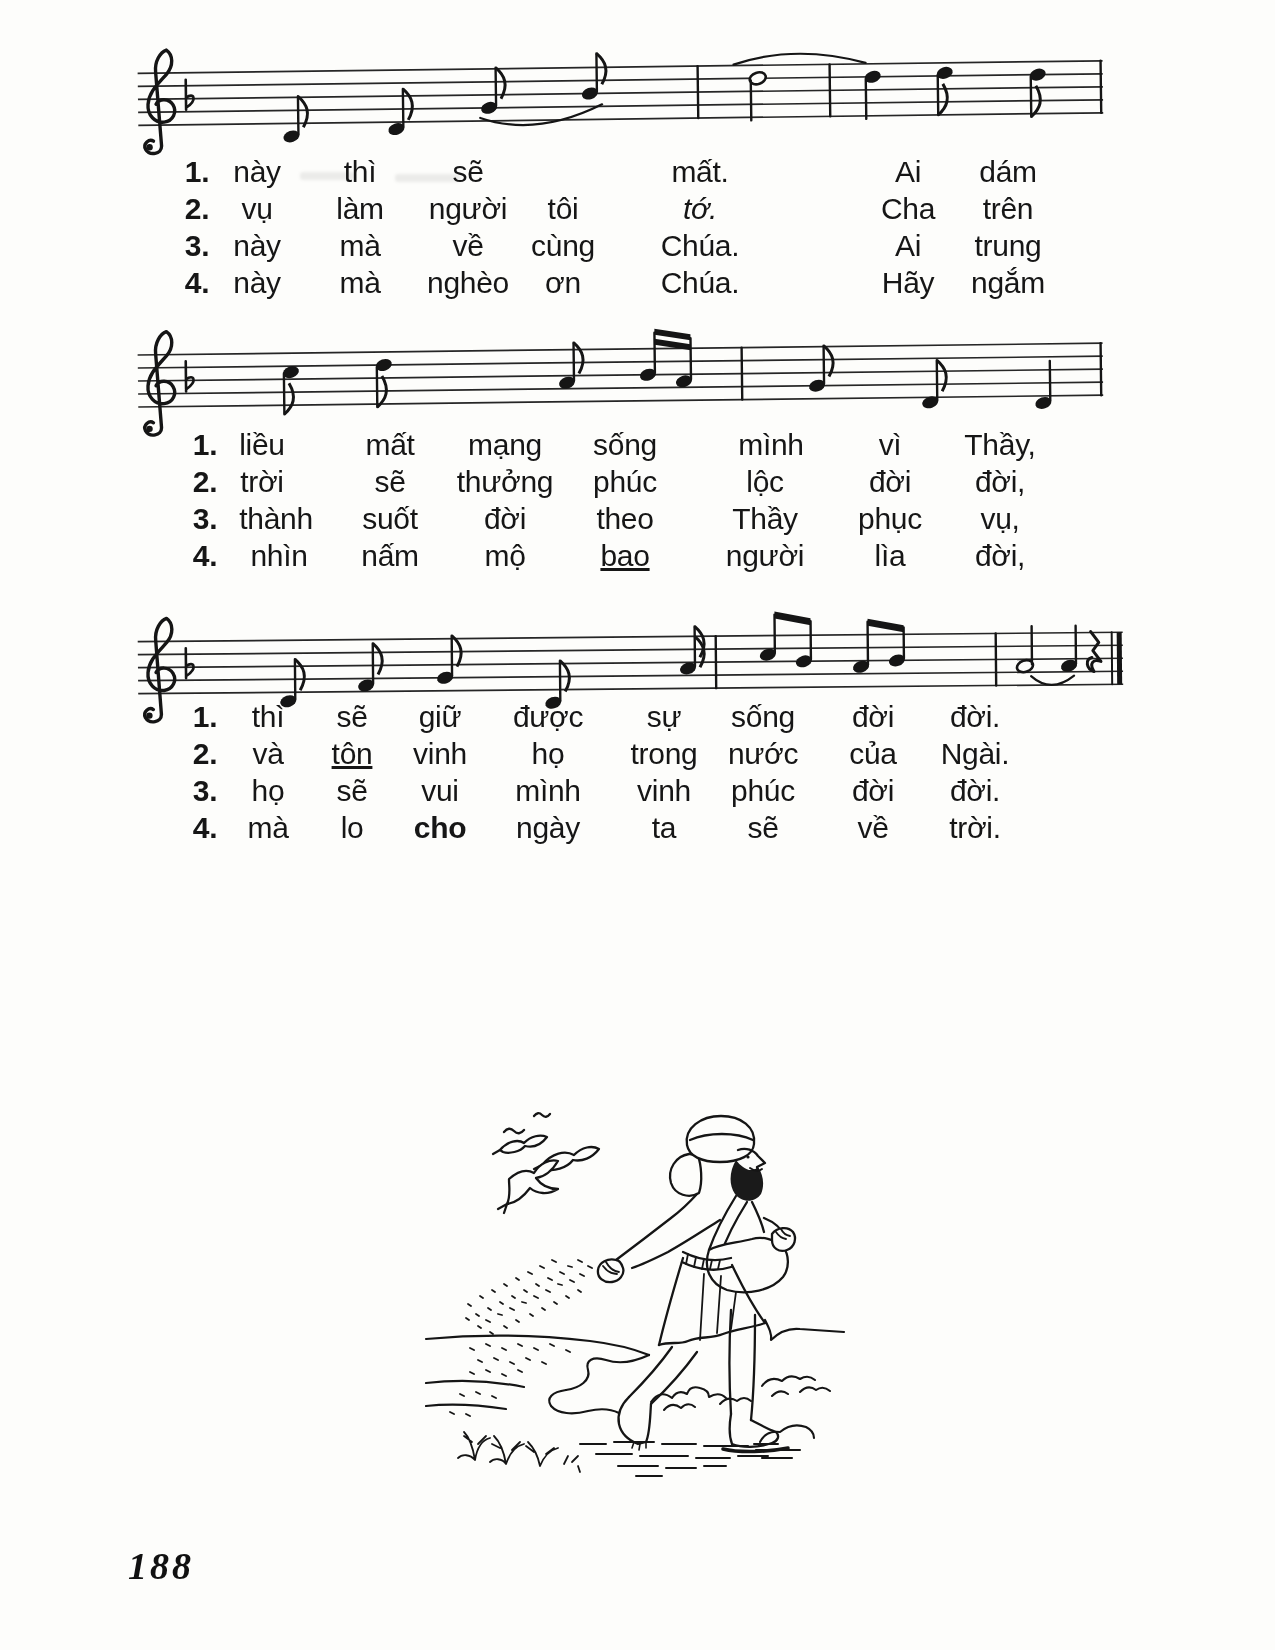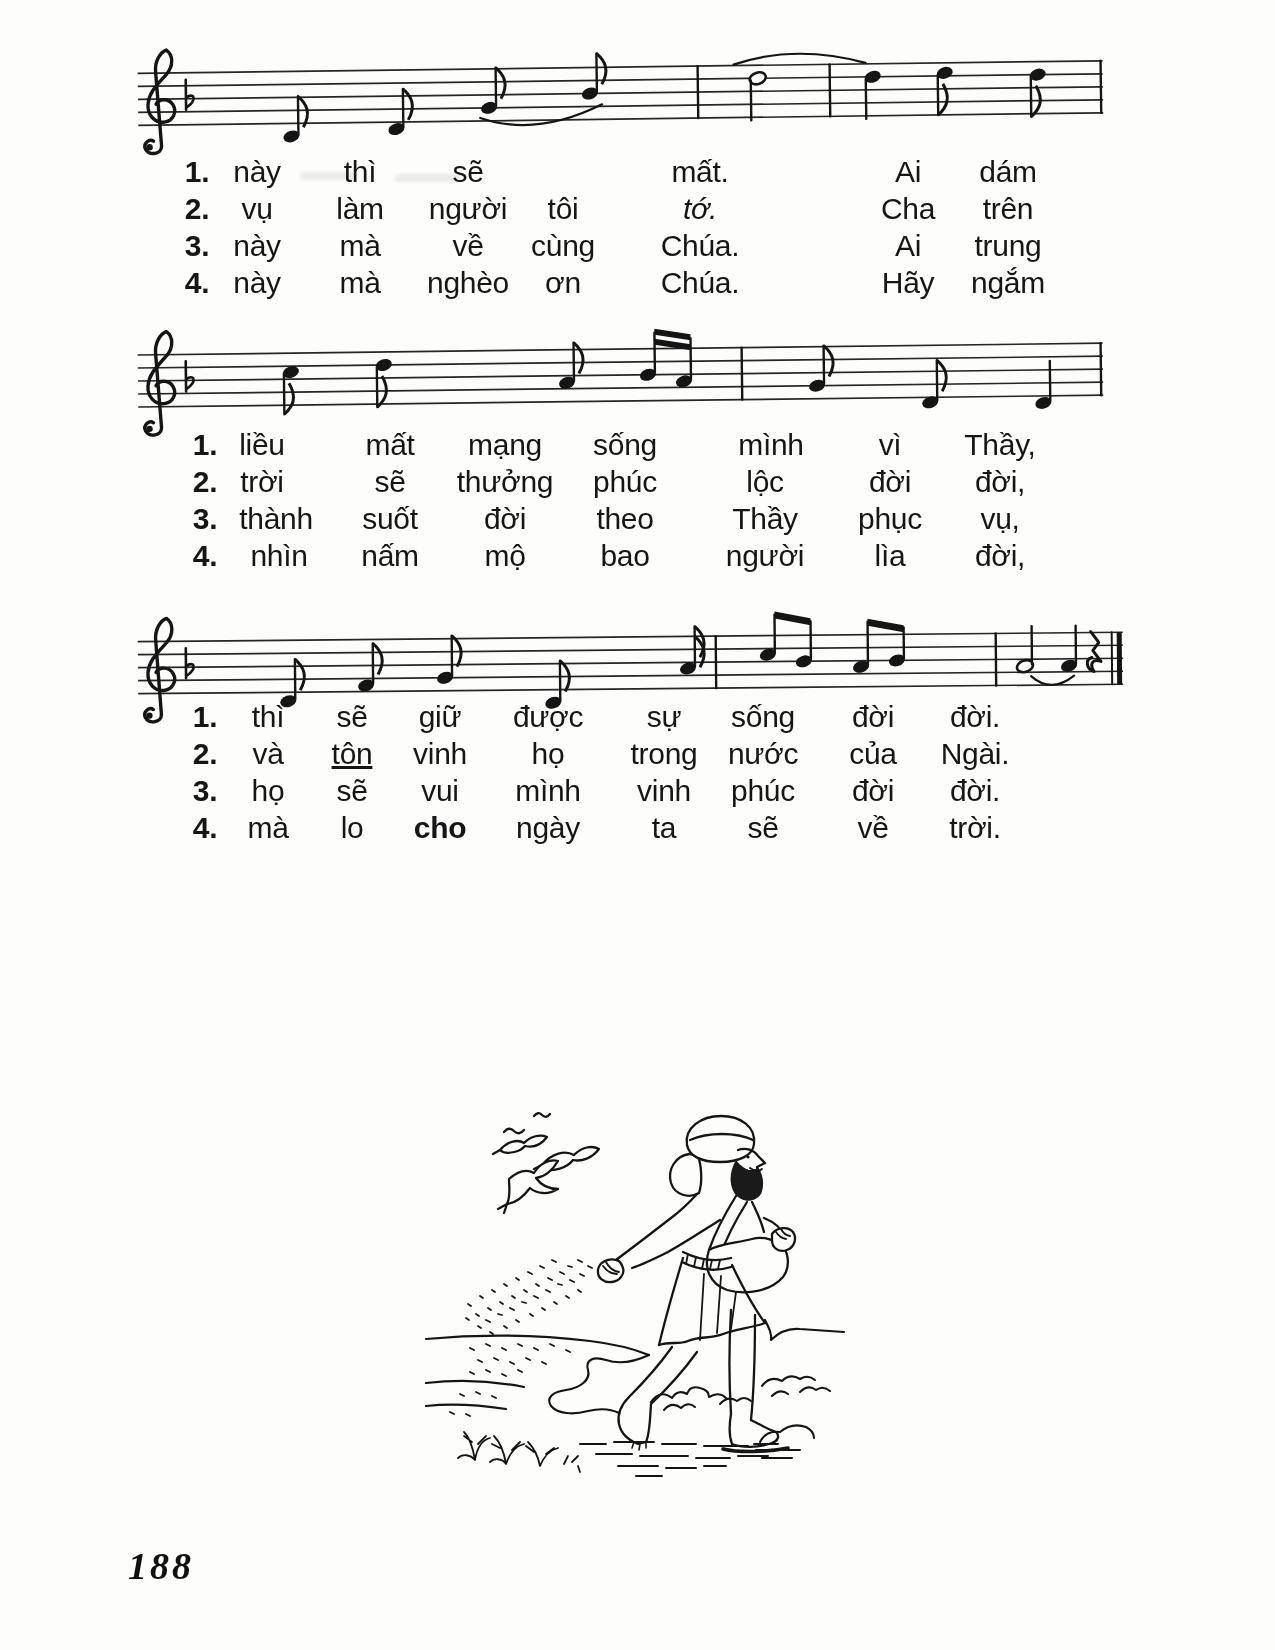--- a/index.html
+++ b/index.html
@@ -271,21 +271,21 @@
         <span class="w" style="left: 475px;">theo</span>
         <span class="w" style="left: 615px;">Thầy</span>
         <span class="w" style="left: 740px;">phục</span>
         <span class="w" style="left: 850px;">vụ,</span>
       </div>
     <div class="lrow" style="top:111px">
         <span class="w num" style="left: 55px;">4.</span>
         <span class="w" style="left: 129px;">nhìn</span>
         <span class="w" style="left: 240px;">nấm</span>
         <span class="w" style="left: 355px;">mộ</span>
-        <span class="w" style="left: 475px;">bao</span>
+        <span class="w" style="left: 475px; text-decoration: underline;">bao</span>
         <span class="w" style="left: 615px;">người</span>
         <span class="w" style="left: 740px;">lìa</span>
         <span class="w" style="left: 850px;">đời,</span>
       </div>
   </div>
 
   <div class="lyrics-block b3">
     <div class="lrow" style="top:0">
         <span class="w num" style="left: 55px;">1.</span>
         <span class="w" style="left: 118px;">thì</span>

